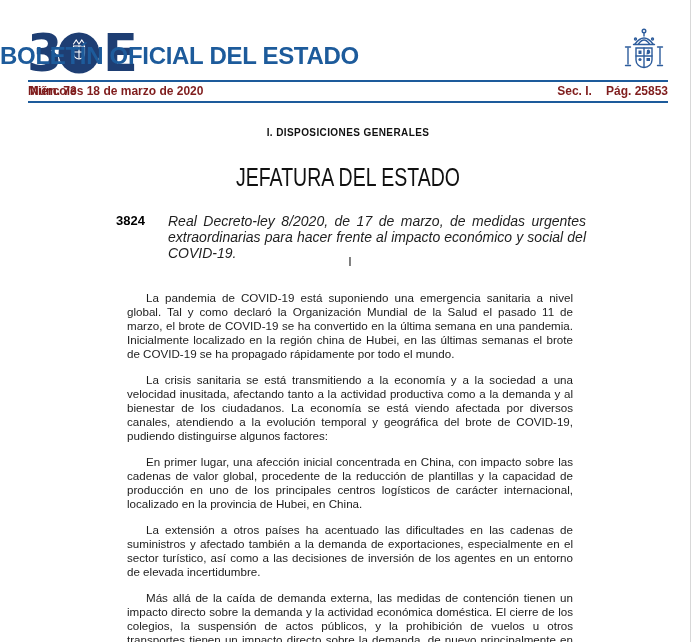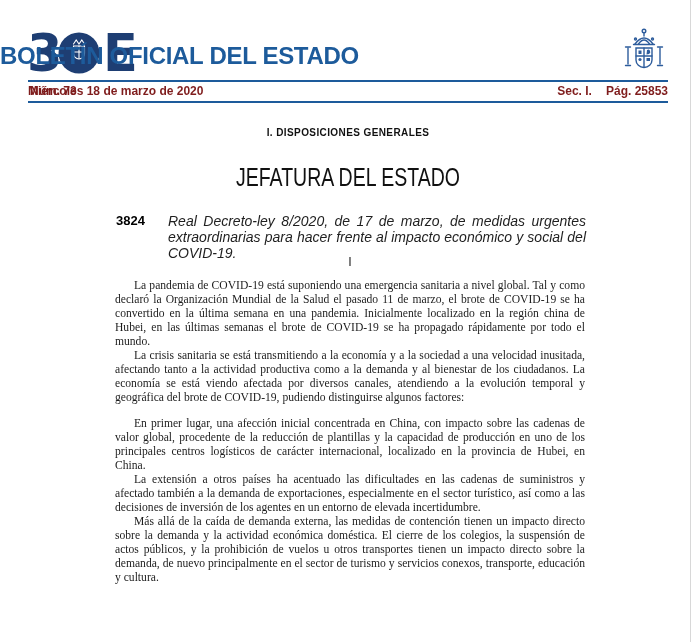--- a/index.html
+++ b/index.html
@@ -59,21 +59,21 @@
 
   
   .part-numeral {
     position:absolute; left:115px; width:470px; top:255px; text-align:center;
     font-size:12.5px; color:#1f1f1f;
   }
   .body-text {
     position:absolute; left:115px; top:279px; width:470px;
     font-size:11.6px; line-height:14px; text-align:justify; color:#1c1c1c;
   }
-  .body-text p { margin:0; text-indent:19px;font-family:Liberation Serif, serif; }
+  .body-text p { margin:12px; text-indent:19px; }
   .body-text p.spaced-before { margin-top:12px; }
 </style>
 </head>
 <body>
 
 <div class="page">
 
   <div class="masthead">
 
     <div class="boe-logo">

